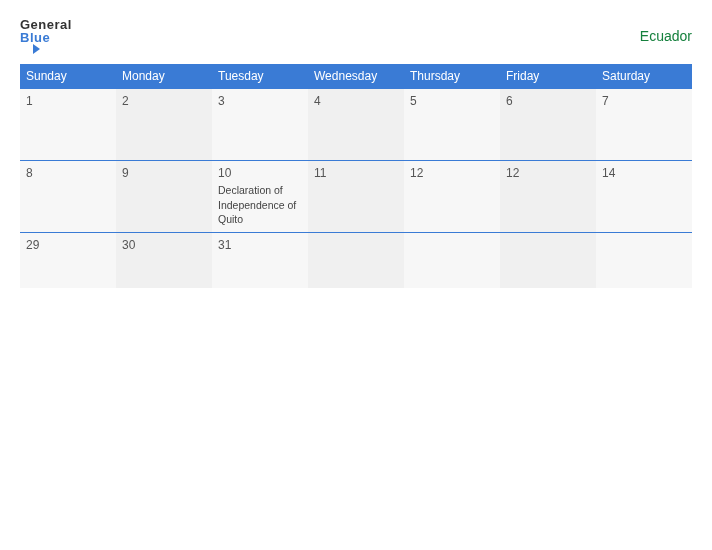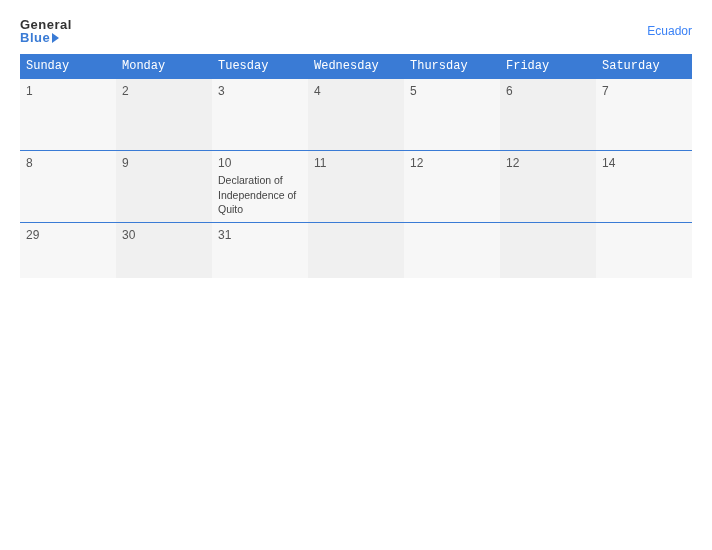--- a/index.html
+++ b/index.html
@@ -35,50 +35,50 @@
       color: #333;
       letter-spacing: 0.5px;
     }
     .logo-blue {
       font-size: 13px;
       font-weight: bold;
       color: #3a7bd5;
       letter-spacing: 0.5px;
       display: flex;
       align-items: center;
+      flex-direction: column;
     }
     .logo-triangle {
       width: 0;
       height: 0;
       border-left: 7px solid #3a7bd5;
       border-top: 5px solid transparent;
       border-bottom: 5px solid transparent;
       margin-left: 2px;
     }
     .title {
       font-size: 28px;
       font-weight: normal;
       color: #333;
       text-align: center;
       flex: 1;
     }
     .country {
-      font-size: 12px;
-      color: #3b82f6;
+      font-size: 14px;
+      color: #15803d;
       min-width: 70px;
       text-align: right;
     }
     
     .calendar {
       width: 100%;
       border-collapse: collapse;
     }
     .calendar thead tr {
       background-color: #3a7bd5;
-      font-family: Liberation Mono, monospace;
     }
     .calendar thead th {
       color: #fff;
       font-size: 12px;
       font-weight: normal;
       padding: 5px 6px;
       text-align: left;
       width: calc(100% / 7);
     }
     .calendar tbody tr {

